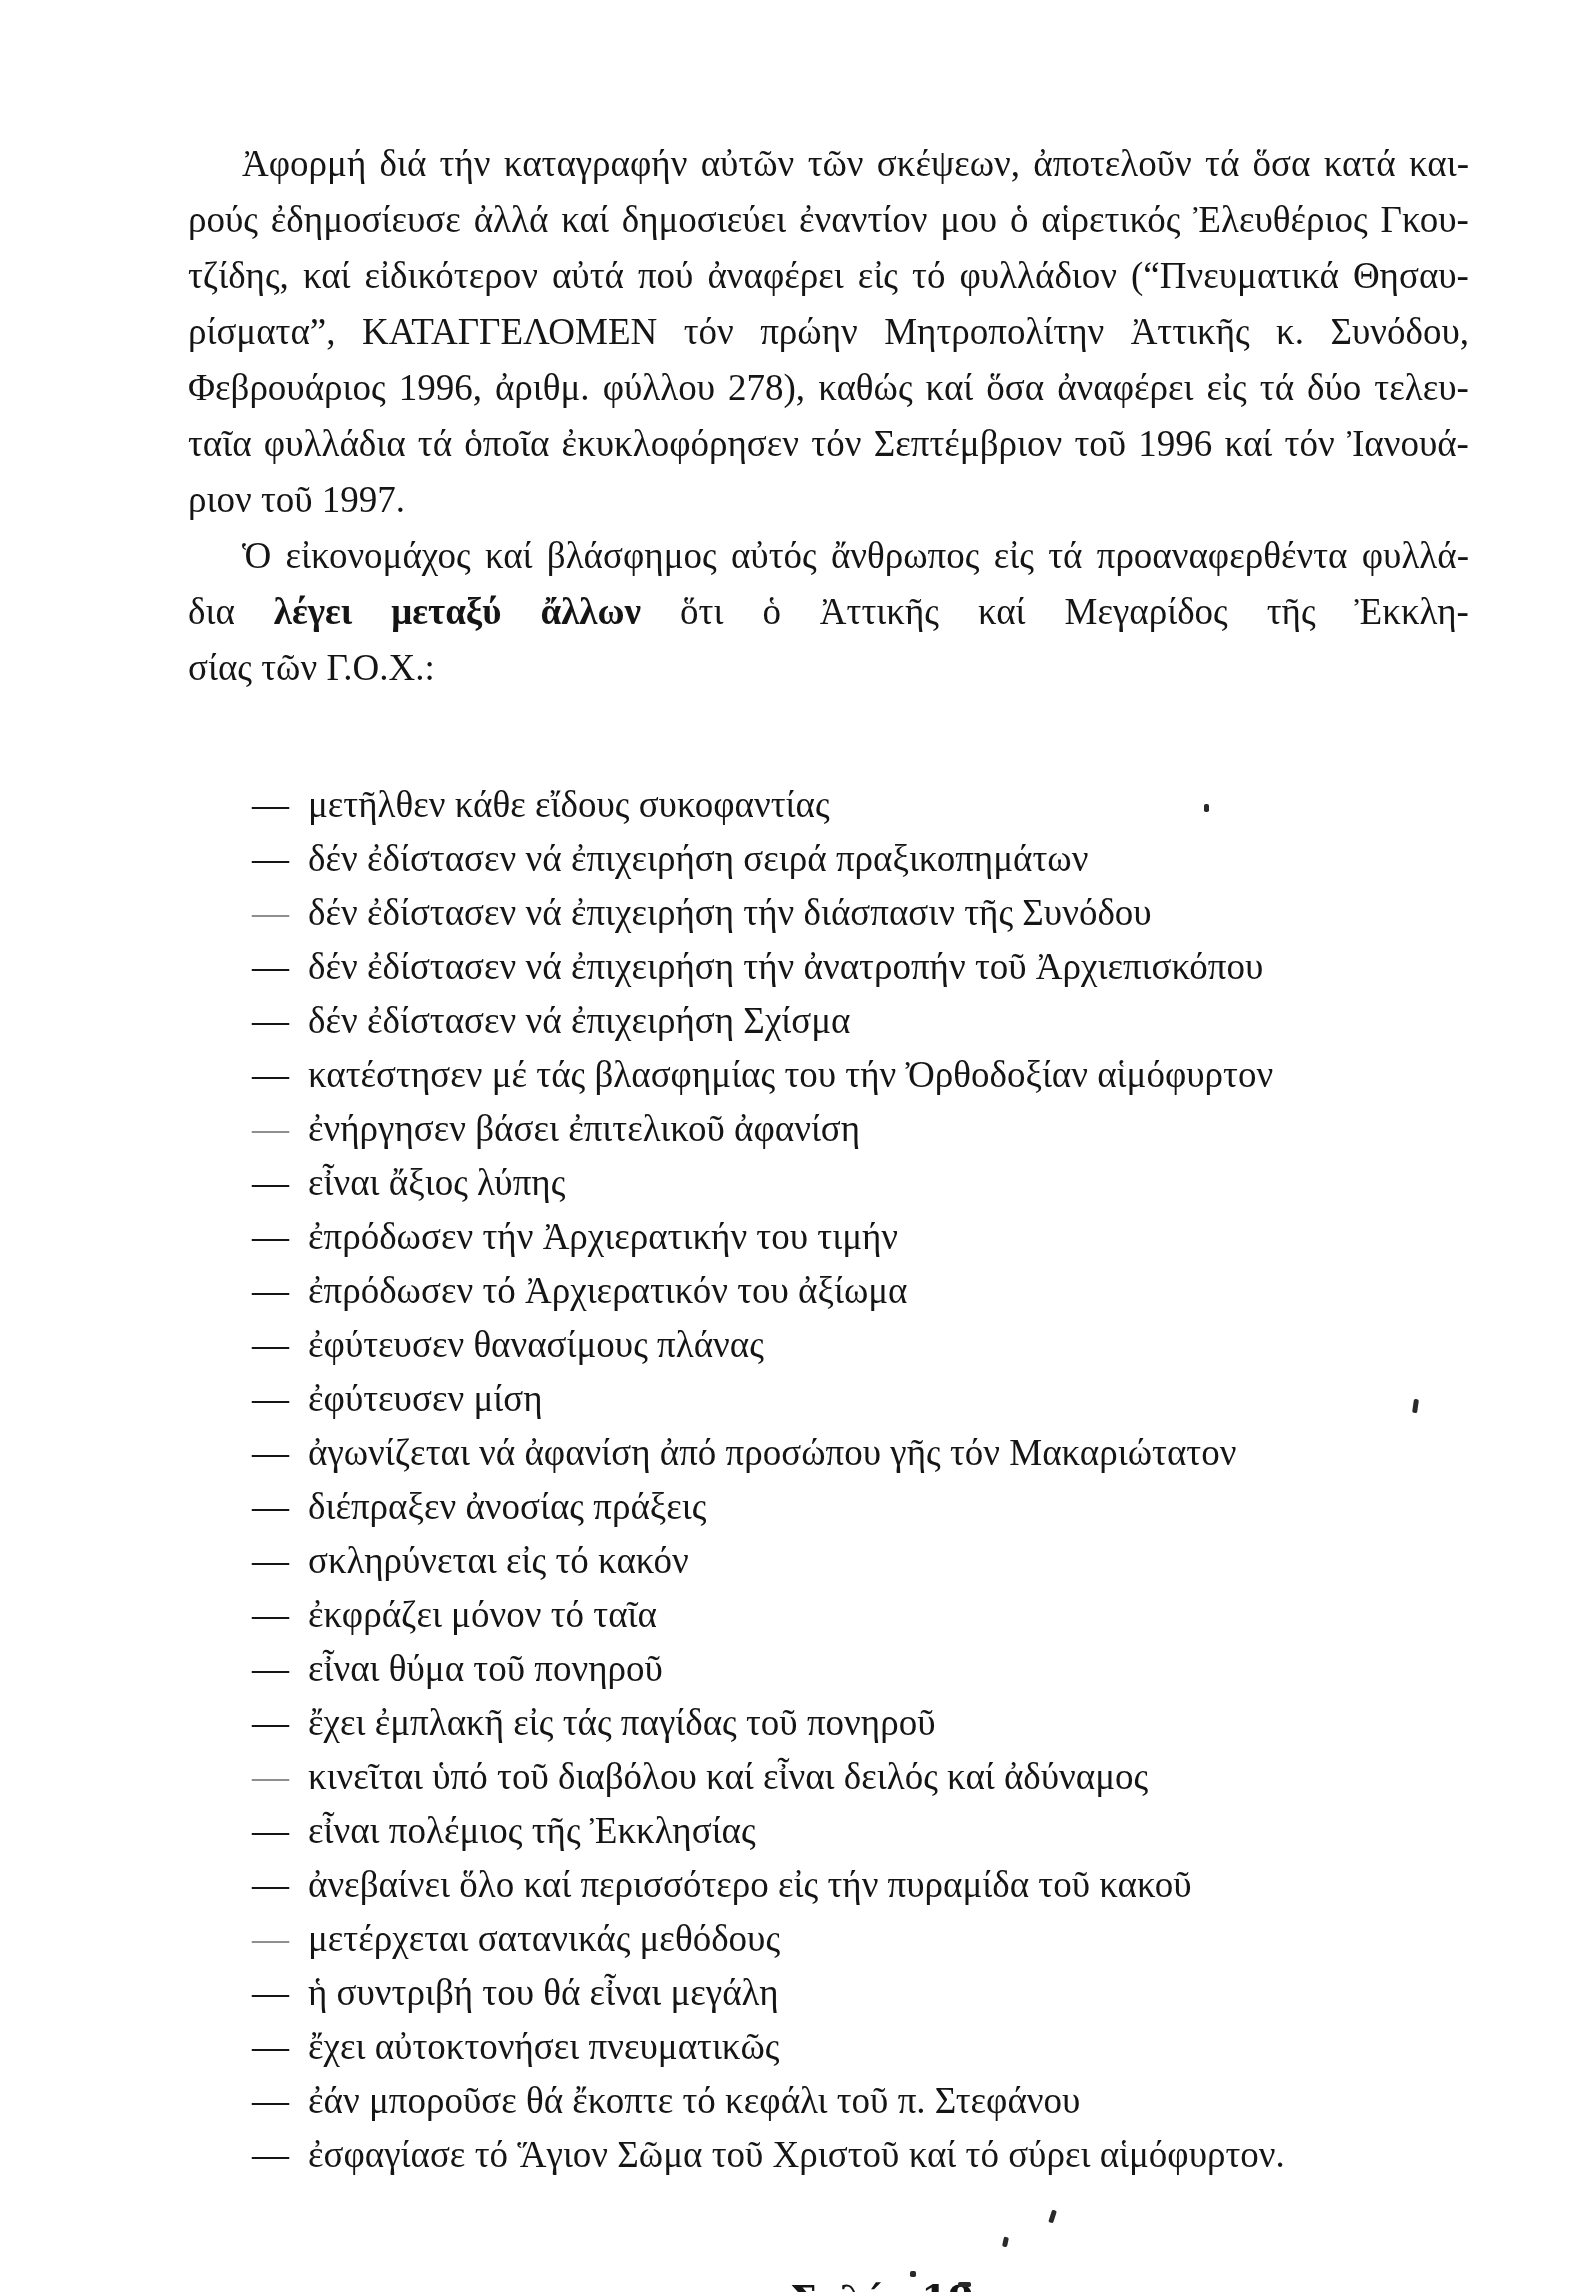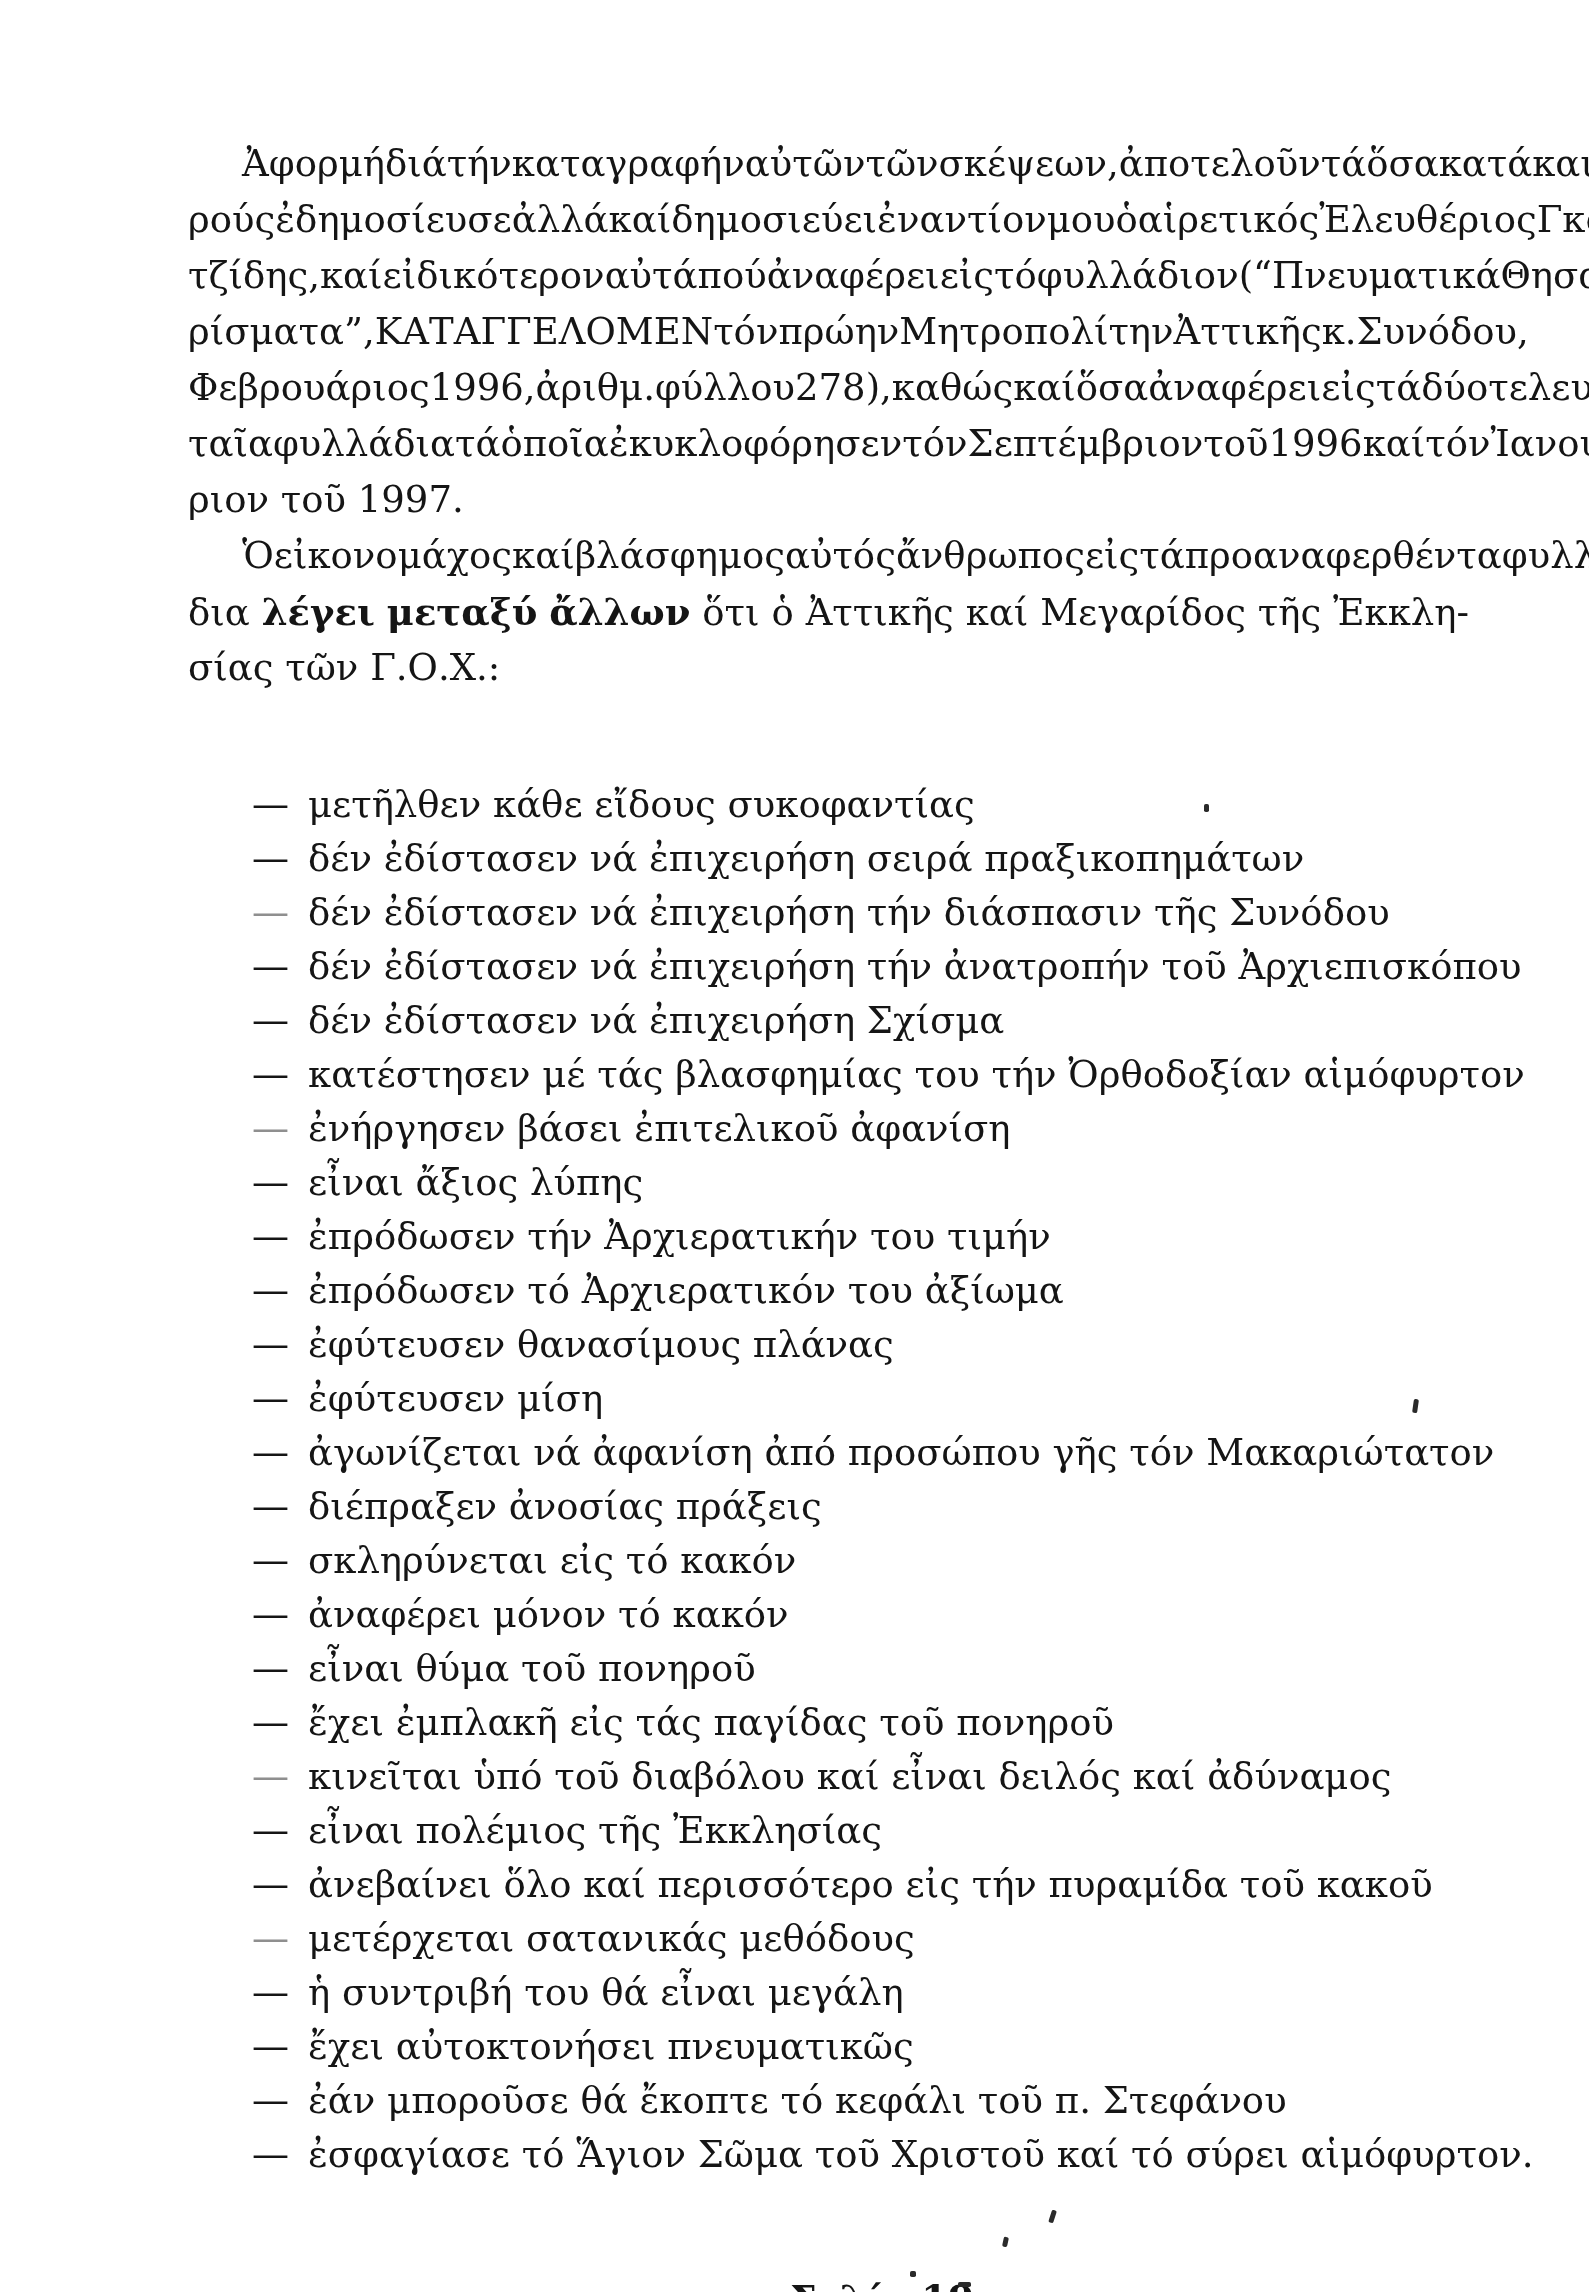--- a/index.html
+++ b/index.html
@@ -4,21 +4,21 @@
 <style>
   html,body{margin:0;padding:0;background:#e8e8e8;}
   .page{
     position:relative;
     width:1590px;height:2293px;
     background:#ffffff;
     overflow:hidden;
     font-family:"DejaVu Serif","Liberation Serif",serif;
     color:#151515;
   }
-  .text-block{position:absolute;left:188px;top:136px;width:1281px;}
+  .text-block{position:absolute;left:188px;top:136px;width:1281px;font-family:Liberation Serif, serif;}
   .paragraph{margin:0;}
   .line{
     height:56px;line-height:56px;font-size:37px;
     white-space:nowrap;
   }
   .line.justify{display:flex;justify-content:space-between;align-items:baseline;}
   .line.indent{padding-left:54px;}
   .bold{font-weight:bold;}
   .list{margin-top:82px;}
   .list-item{
@@ -214,21 +214,21 @@
         <div class="list-item">
           <span class="dash">—</span>
           <span class="item-text">διέπραξεν ἀνοσίας πράξεις</span>
         </div>
         <div class="list-item">
           <span class="dash">—</span>
           <span class="item-text">σκληρύνεται εἰς τό κακόν</span>
         </div>
         <div class="list-item">
           <span class="dash">—</span>
-          <span class="item-text">ἀναφέρει μόνον τό κακόν</span>
+          <span class="item-text">ἐκφράζει μόνον τό ταῖα</span>
         </div>
         <div class="list-item">
           <span class="dash">—</span>
           <span class="item-text">εἶναι θύμα τοῦ πονηροῦ</span>
         </div>
         <div class="list-item">
           <span class="dash">—</span>
           <span class="item-text">ἔχει ἐμπλακῆ εἰς τάς παγίδας τοῦ πονηροῦ</span>
         </div>
         <div class="list-item">

